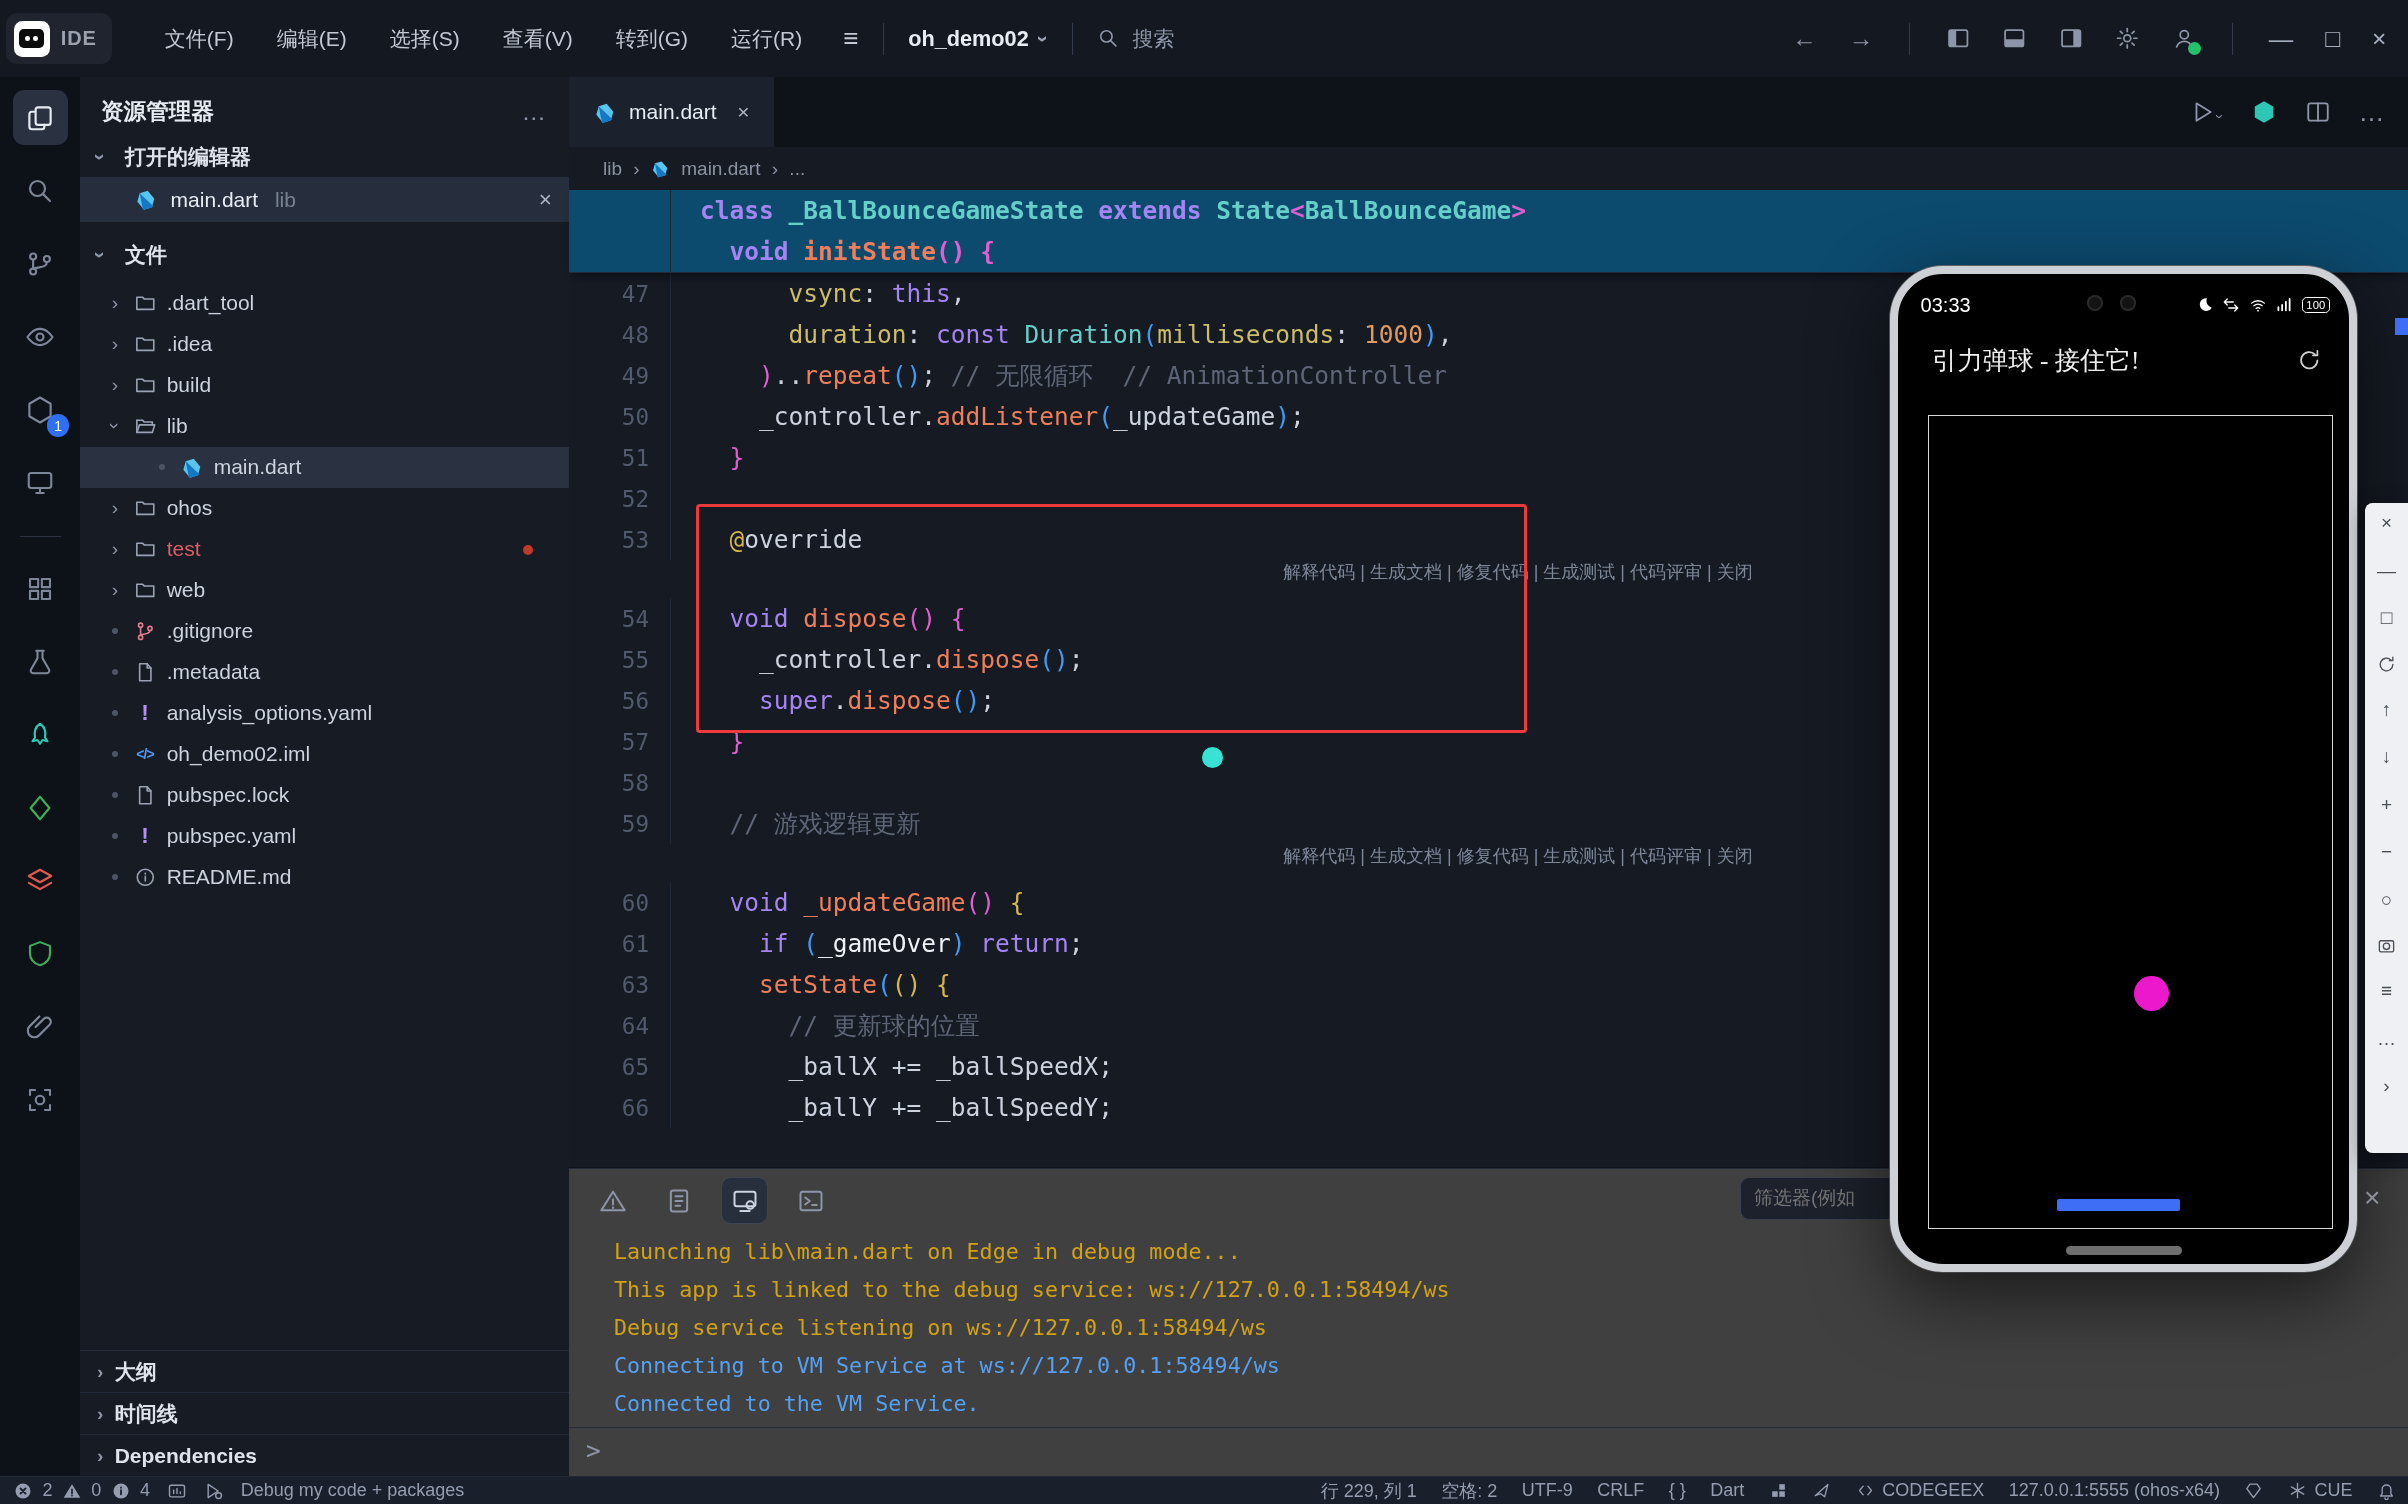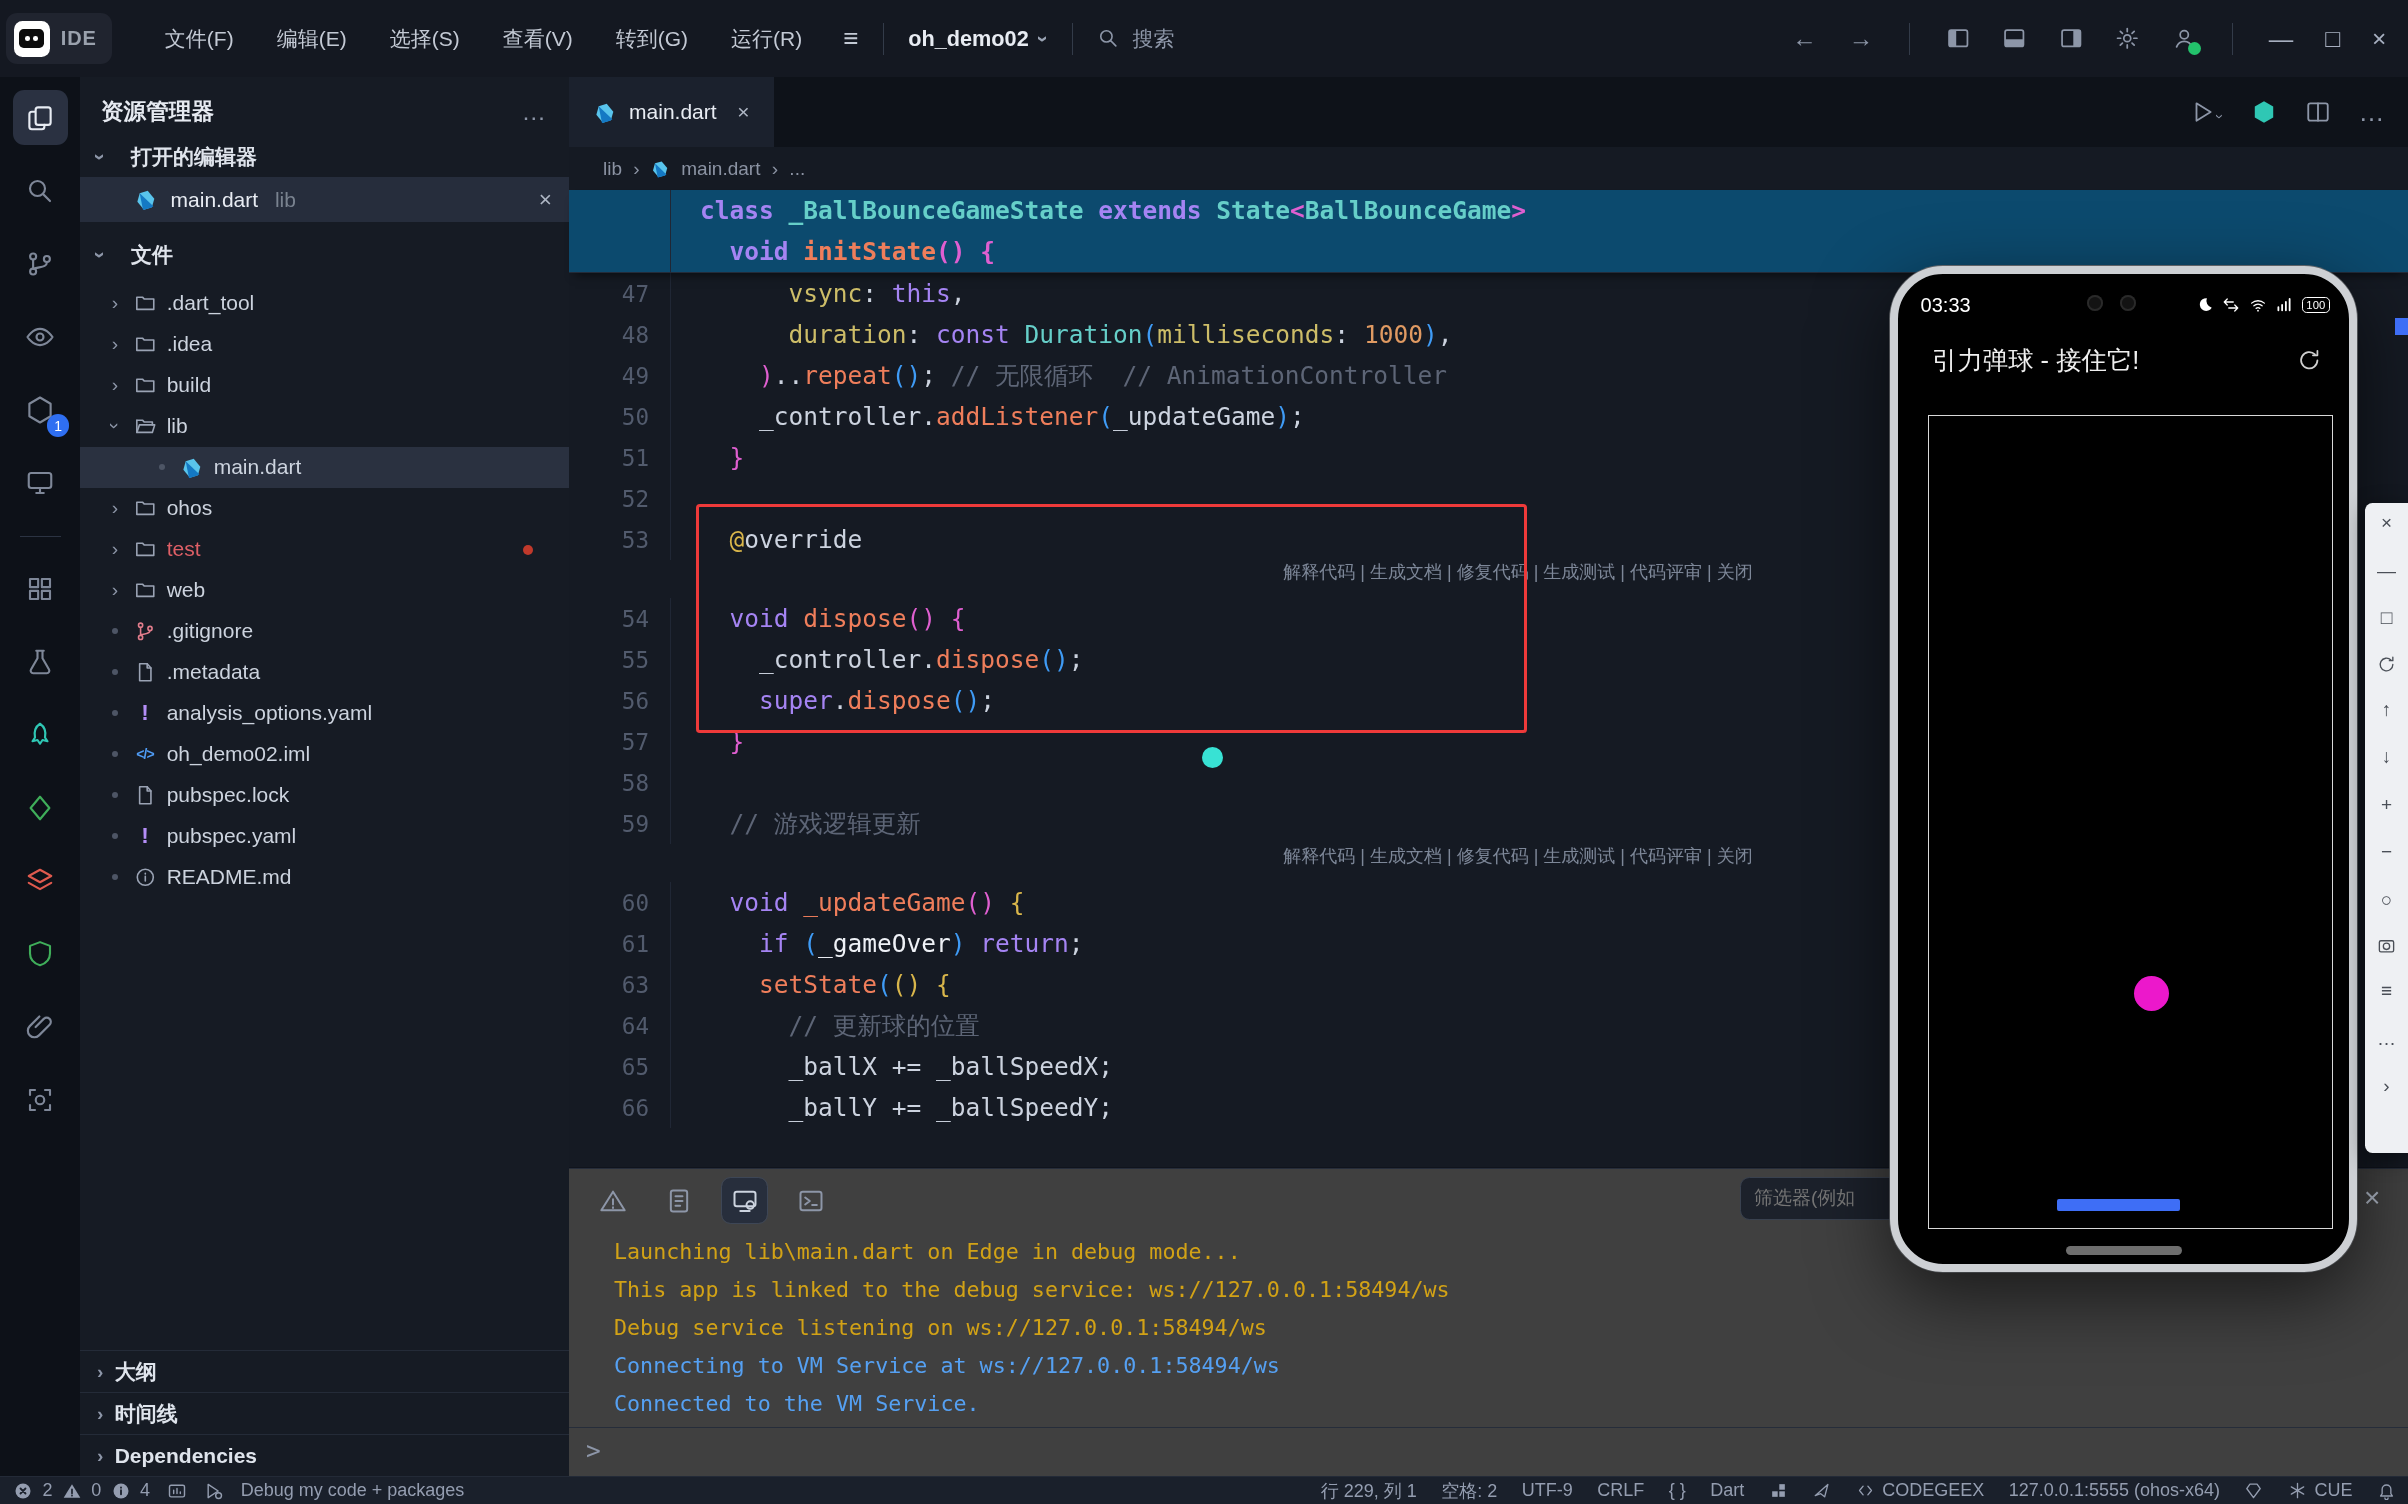--- a/index.html
+++ b/index.html
@@ -36,21 +36,21 @@
   .act-item.active{background:#2a3141;color:#e8ecf3;}
   .act-div{width:41px;height:0.9px;background:#2b3342;margin:7.5px 0 25.4px 0;}
   .act-badge{position:absolute;right:-1.9px;bottom:0px;min-width:22.6px;height:22.6px;background:#2f6ff2;
     color:#fff;font-size:14px;border-radius:11.3px;display:flex;align-items:center;justify-content:center;
     font-family:"Liberation Sans",sans-serif;}
   
   #sidebar{position:absolute;left:80px;top:77px;width:489px;height:1399px;background:#161b24;}
   .sb-header{display:flex;align-items:center;height:60px;padding:9.4px 21px 0 21px;}
   .sb-header .t{font-size:22.6px;font-weight:bold;color:#e6eaf1;}
   .sb-header .more{margin-left:auto;color:#8d96a8;font-size:24.5px;letter-spacing:1.9px;}
-  .sb-sect{display:flex;align-items:center;gap:27px;height:40px;padding-left:17px;
+  .sb-sect{display:flex;align-items:center;gap:21px;height:40px;padding-left:17px;
     font-size:21px;font-weight:bold;color:#dfe4ec;}
   .sb-chev{color:#8d96a8;font-size:21px;display:inline-block;transform:rotate(90deg);}
   .oe-row{display:flex;align-items:center;gap:13px;height:45px;background:#262d3c;
     padding:0 17px 0 55px;font-size:21px;}
   .oe-row .fname{color:#e8ecf3;}
   .oe-row .fdetail{color:#79828f;margin-left:3.8px;}
   .oe-row .x{margin-left:auto;color:#aeb6c4;font-size:22.6px;}
   .tree{margin-top:7.5px;}
   .tree-row{display:flex;align-items:center;height:41px;font-size:21px;color:#ccd3de;
     position:relative;}
@@ -129,21 +129,21 @@
   #phone{position:absolute;left:1890px;top:266px;width:467px;height:1006px;background:#000;
     border:8.5px solid #cdd0d4;border-radius:53px;box-shadow:0 24.5px 75px rgba(0,0,0,.6),0 0 0 0.9px #6f7378;
     z-index:20;}
   .p-status{position:absolute;left:22.6px;right:19px;top:17px;height:28px;display:flex;
     align-items:center;color:#fff;font-size:20px;}
   .p-cams{position:absolute;left:166px;top:3.8px;display:flex;gap:17px;}
   .p-cams i{width:16px;height:16px;border-radius:50%;background:#131313;box-shadow:inset 0 0 0 1.9px #2a2a2a;}
   .p-sicons{margin-left:auto;display:flex;align-items:center;gap:8.5px;font-size:18px;}
   .p-batt{border:1.4px solid #fff;border-radius:4.7px;font-size:11.3px;padding:0.9px 3.8px;line-height:13px;}
   .p-title{position:absolute;left:34px;right:28px;top:62px;height:49px;display:flex;
-    align-items:center;color:#efefef;font-size:25.4px;}
+    align-items:center;color:#efefef;font-size:25.4px;font-family:Liberation Serif, serif;}
   .p-title .rf{margin-left:auto;font-size:24.5px;color:#cfcfcf;}
   #p-field{position:absolute;left:30px;top:141px;width:405px;height:814px;border:1.9px solid #d8d8d8;}
   #p-ball{position:absolute;width:35px;height:35px;border-radius:50%;left:236px;top:702px;}
   #p-paddle{position:absolute;left:159px;top:925px;width:123px;height:12.2px;border-radius:1.9px;}
   #p-home{position:absolute;left:168px;top:972px;width:116px;height:8.5px;border-radius:4.7px;background:#6e6e6e;}
   
   #emubar{position:absolute;left:2365px;top:503px;width:43px;height:650px;background:#eef0f3;
     border-radius:7.5px 0 0 7.5px;box-shadow:0 5.6px 22.6px rgba(0,0,0,.45);z-index:21;display:flex;
     flex-direction:column;align-items:center;padding-top:9.4px;gap:25.4px;color:#4a4f57;font-size:19px;}
   #emuchip{position:absolute;left:2395px;top:318px;width:13px;height:17px;background:#3e6ef6;z-index:21;}

